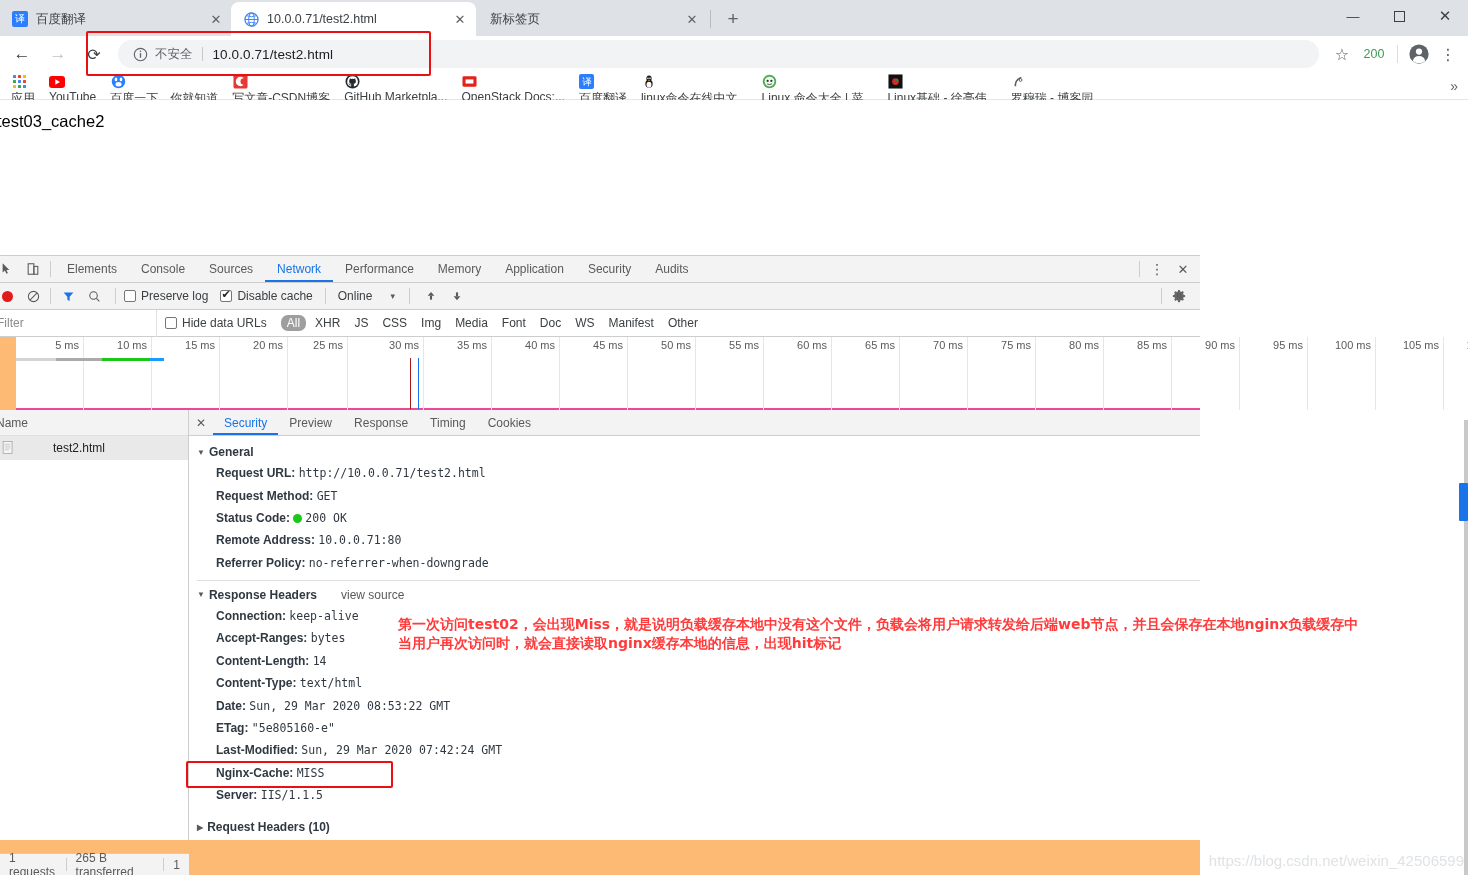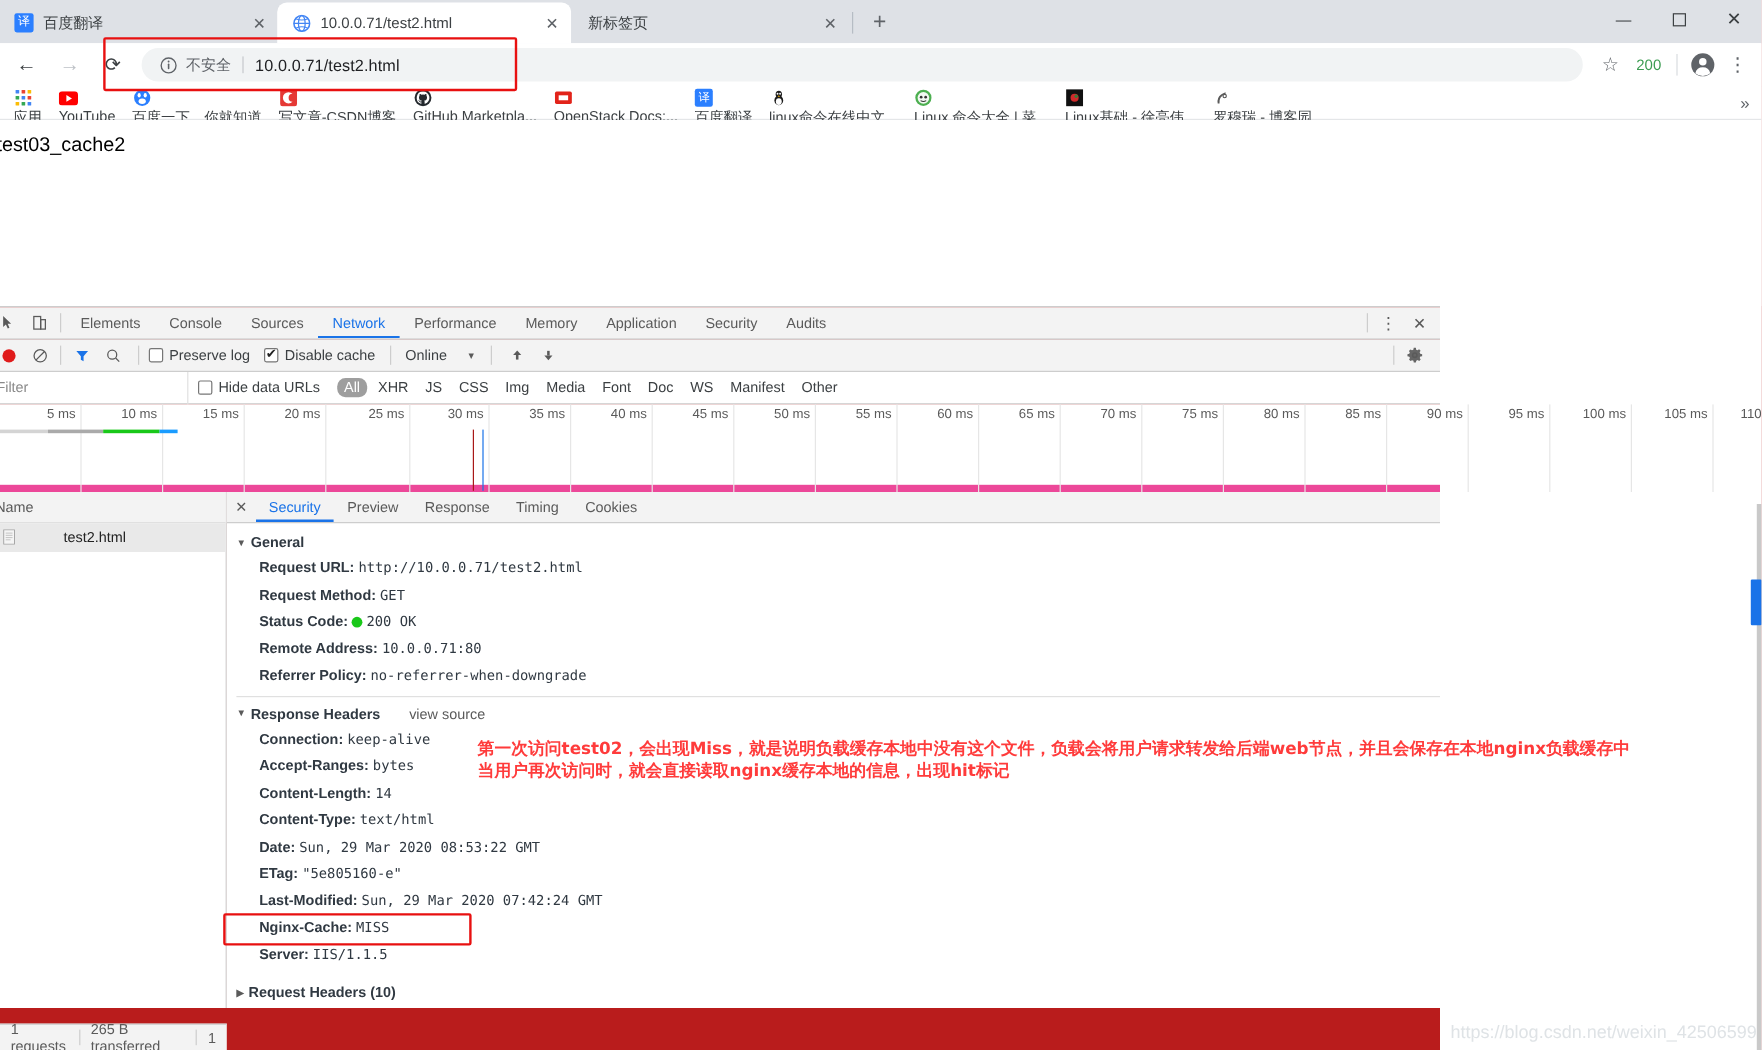--- a/index.html
+++ b/index.html
@@ -128,21 +128,21 @@
   .page {
     position: absolute; left: 0; top: 100px; width: 1468px; height: 155px;
     background: #fff; color: #000; font-size: 16px;
     font-family: "Liberation Sans", sans-serif; padding: 12px 0 0 0;
   }
   .page-text { margin-left: -3px; font-size: 16.5px; color: #000; }
 
   
   .devtools {
     position: absolute; left: 0; top: 255px; width: 1200px; height: 620px;
-    background: #b91c1c; border-top: 1px solid #cdcdcd;
+    background: #fdba74; border-top: 1px solid #cdcdcd;
     font-family: "Liberation Sans", sans-serif;
   }
   .dt-tabbar {
     height: 27px; background: #f3f3f3; border-bottom: 1px solid #cdcdcd;
     display: flex; align-items: center; font-size: 12px; color: #5a5a5a;
     position: relative;
   }
   .dt-icon-btn {
     width: 26px; height: 26px; display: flex; align-items: center;
     justify-content: center; color: #5a5a5a;
@@ -186,21 +186,22 @@
   }
   .ftype { padding: 0 7px; color: #3c4043; }
   .ftype.sel {
     background: #9e9e9e; color: #fff; border-radius: 7px; padding: 1px 6px;
     margin: 0 2px;
   }
 
   
   .dt-timeline {
     position: relative; height: 73px; background: #fff;
-    border-bottom: 6px solid #ec4899;
+    border-bottom: 2px solid #ec4899;
+    margin-left: 16px;
   }
   .tl-tick {
     position: absolute; top: 0; height: 73px; border-right: 1px solid #e6e6e6;
   }
   .tl-tick span {
     position: absolute; right: 4px; top: 2px; font-size: 11px; color: #5a5a5a;
     white-space: nowrap;
   }
   .wf-bar { position: absolute; top: 21px; height: 3px; }
   .ev-line { position: absolute; top: 21px; width: 1px; height: 51px; }
@@ -599,21 +600,21 @@
         </div>
       <div class="tl-tick" style="left:68px;  width:68px;">
           <span>10 ms</span>
         </div>
       <div class="tl-tick" style="left:136px; width:68px;">
           <span>15 ms</span>
         </div>
       <div class="tl-tick" style="left:204px; width:68px;">
           <span>20 ms</span>
         </div>
-      <div class="tl-tick" style="left:274px; width:68px;">
+      <div class="tl-tick" style="left:264px; width:68px;">
           <span>25 ms</span>
         </div>
       <div class="tl-tick" style="left:340px; width:68px;">
           <span>30 ms</span>
         </div>
       <div class="tl-tick" style="left:408px; width:68px;">
           <span>35 ms</span>
         </div>
       <div class="tl-tick" style="left:476px; width:68px;">
           <span>40 ms</span>

